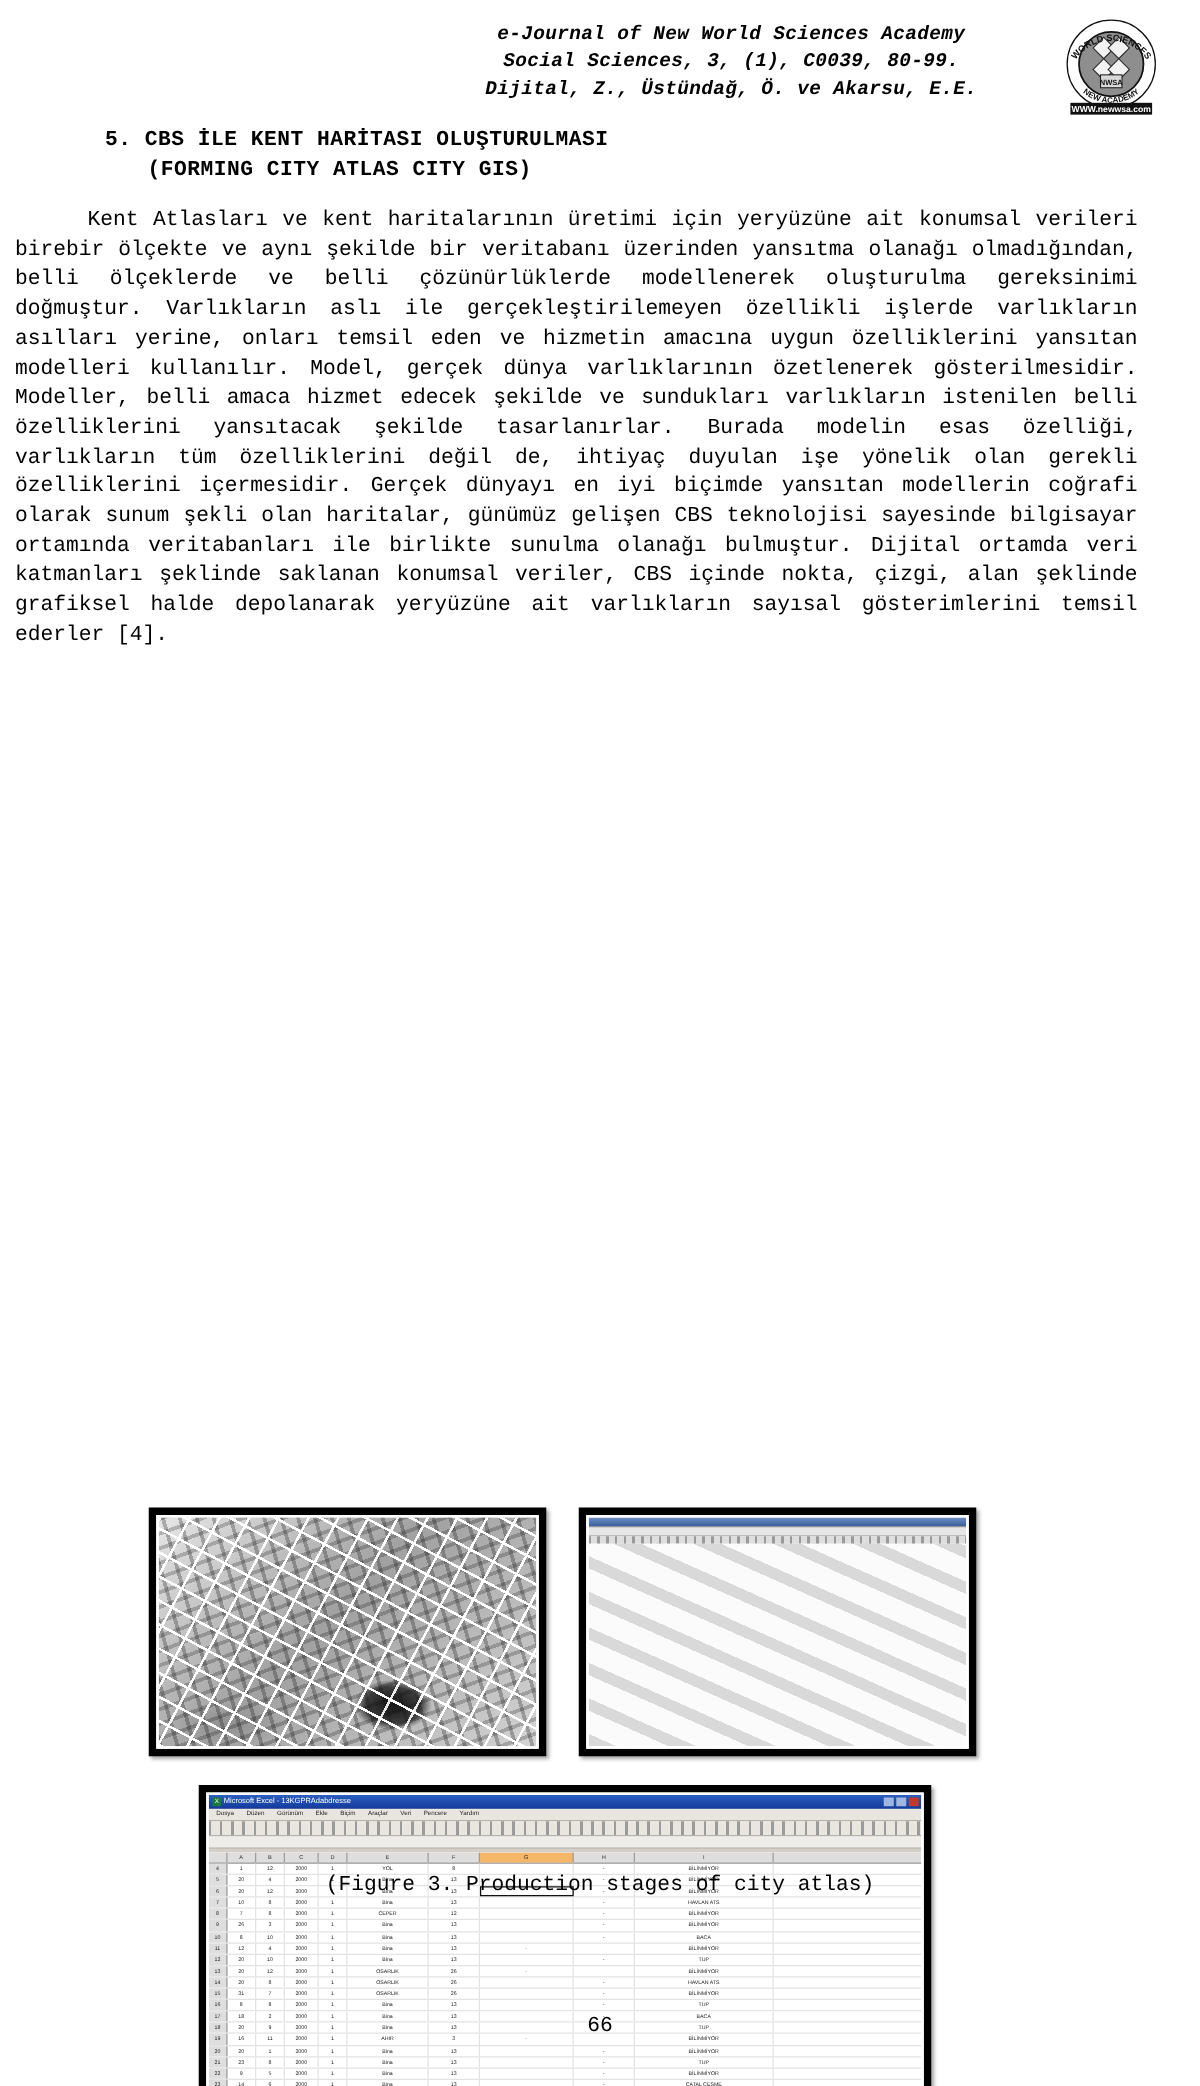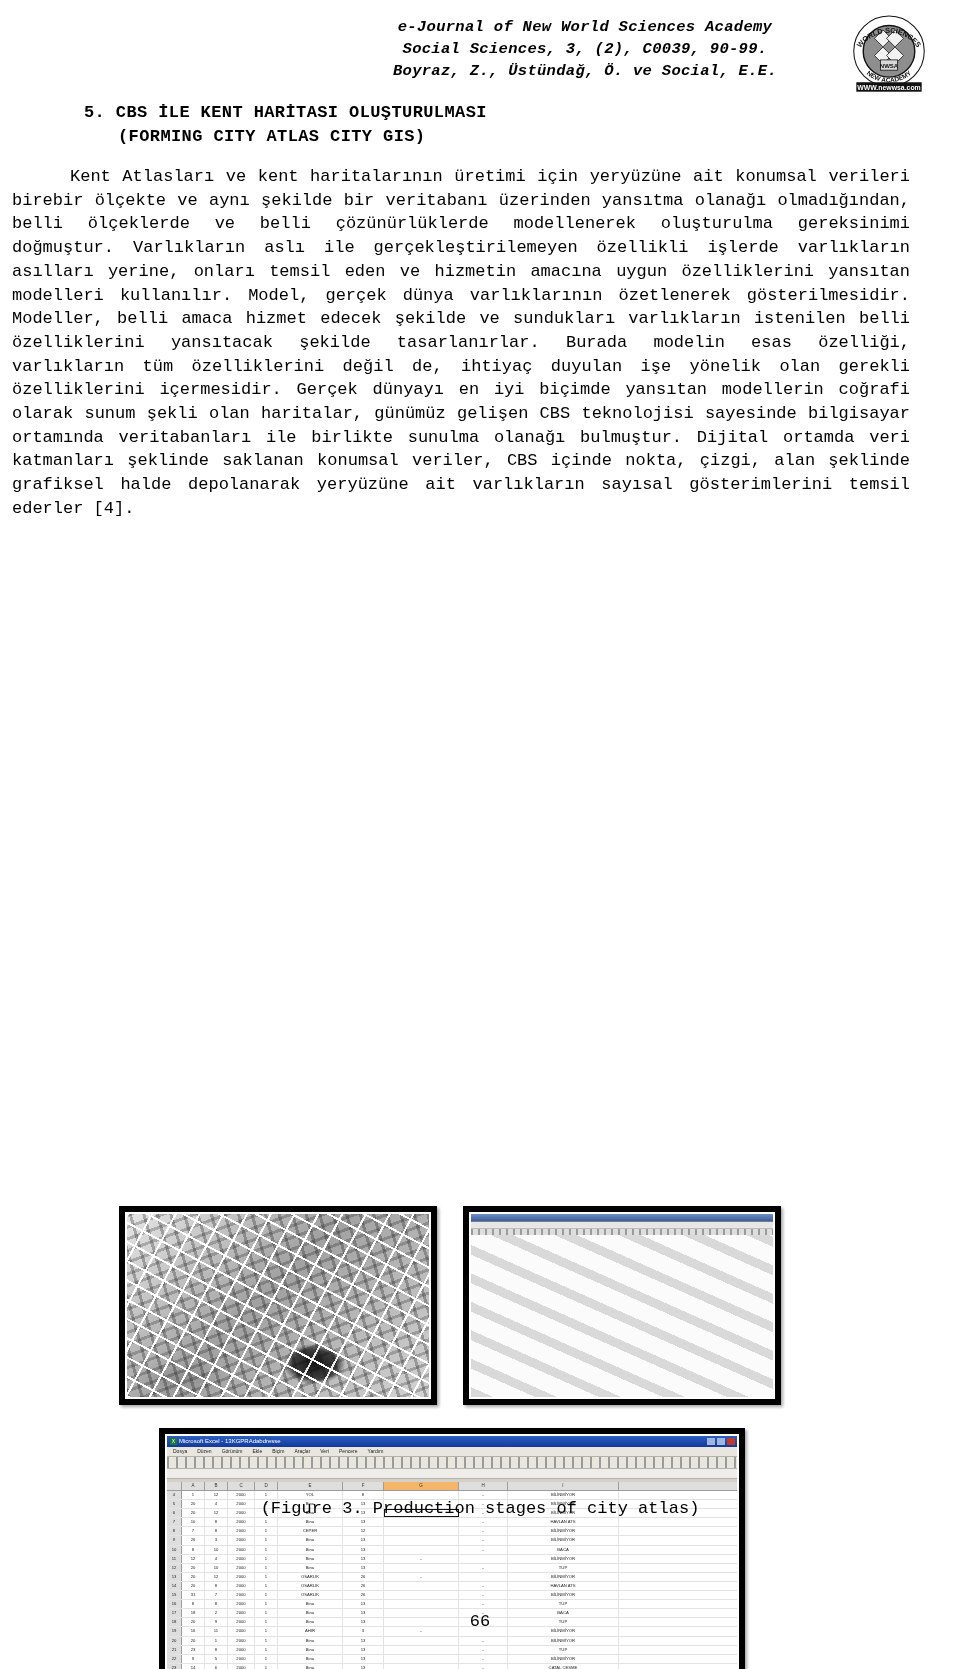--- a/index.html
+++ b/index.html
@@ -196,22 +196,22 @@
     text-align: center;
     font-size: 17px;
   }
 </style>
 </head>
 <body>
 
 <div class="page-header">
   <div class="header-text">
     <span class="header-line">e-Journal of New World Sciences Academy</span>
-    <span class="header-line">Social Sciences, 3, (2), C0039, 90-99.</span>
-    <span class="header-line">Boyraz, Z., Üstündağ, Ö. ve Social, E.E.</span>
+    <span class="header-line">Social Sciences, 3, (1), C0039, 80-99.</span>
+    <span class="header-line">Dijital, Z., Üstündağ, Ö. ve Akarsu, E.E.</span>
   </div>
 
   <svg class="journal-logo" viewBox="0 0 100 100">
     <defs>
       <path id="arcTop" d="M 12,54 A 40,40 0 0 1 88,54"></path>
       <path id="arcBot" d="M 10,52 A 41,41 0 0 0 90,52"></path>
     </defs>
     <circle cx="50" cy="48" r="41" fill="#ffffff" stroke="#111" stroke-width="1.2"></circle>
     <circle cx="50" cy="48" r="30" fill="#8e8e8e" stroke="#111" stroke-width="1.6"></circle>
     <g fill="#f2f2f2" stroke="#2a2a2a" stroke-width="1">

